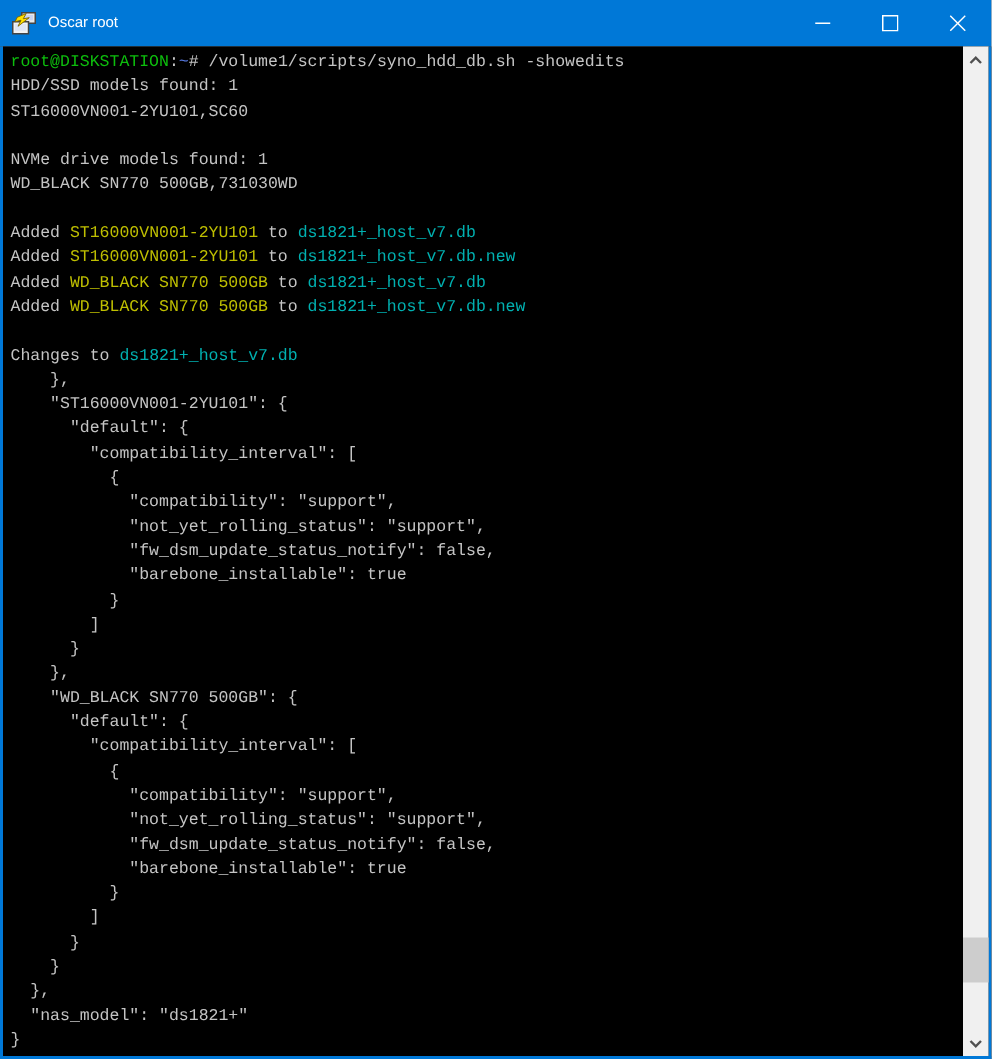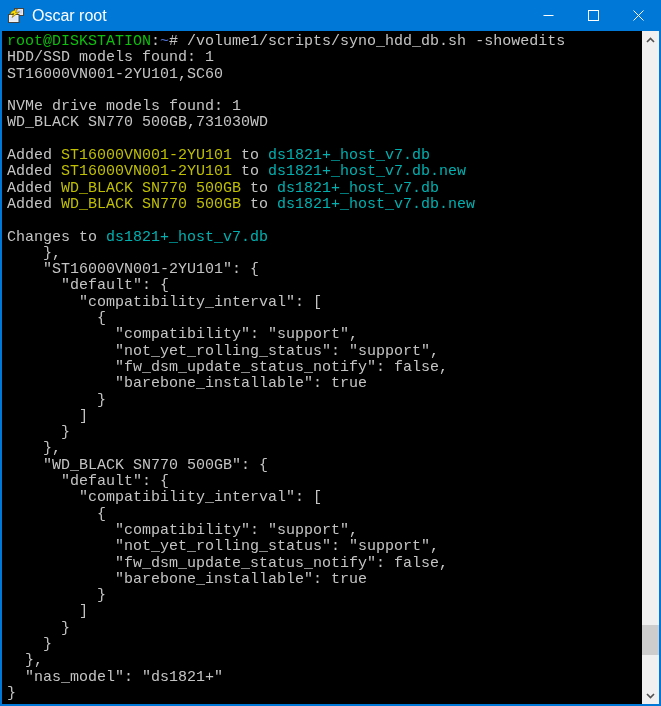--- a/index.html
+++ b/index.html
@@ -13,21 +13,21 @@
   }
 
   
   .titlebar {
     flex:0 0 31px; height:31px;
     background:var(--titlebar);
     display:flex; align-items:center;
   }
   .app-icon { width:16px; height:16px; margin-left:8px; flex:0 0 16px; }
   .title {
-    color:var(--title_text); font-size:16px; margin-left:8px; flex:1;
+    color:var(--title_text); font-size:10px; margin-left:8px; flex:1;
     white-space:nowrap; overflow:hidden;
   }
   .caption-buttons { display:flex; height:31px; }
   .cap-btn {
     width:45px; height:31px;
     display:flex; align-items:center; justify-content:center;
   }
 
   
   .body {
@@ -35,21 +35,21 @@
     border-left:2px solid var(--border);
     border-right:2px solid var(--border);
     border-bottom:2px solid var(--border);
     background:var(--terminal_bg);
   }
   .terminal {
     flex:1; min-width:0;
     background:var(--terminal_bg);
     color:var(--fg);
     font-family:"Liberation Mono","DejaVu Sans Mono",monospace;
-    font-size:15px;
+    font-size:11px;
     white-space:pre;
     padding:3px 0 0 5px;
     overflow:hidden;
   }
   .t-line { height:16.3px; line-height:16.3px; }
   .c-fg     { color:var(--fg); }
   .c-green  { color:var(--green); }
   .c-blue   { color:var(--blue); }
   .c-yellow { color:var(--yellow);margin-top:44px; }
   .c-cyan   { color:var(--cyan); }

